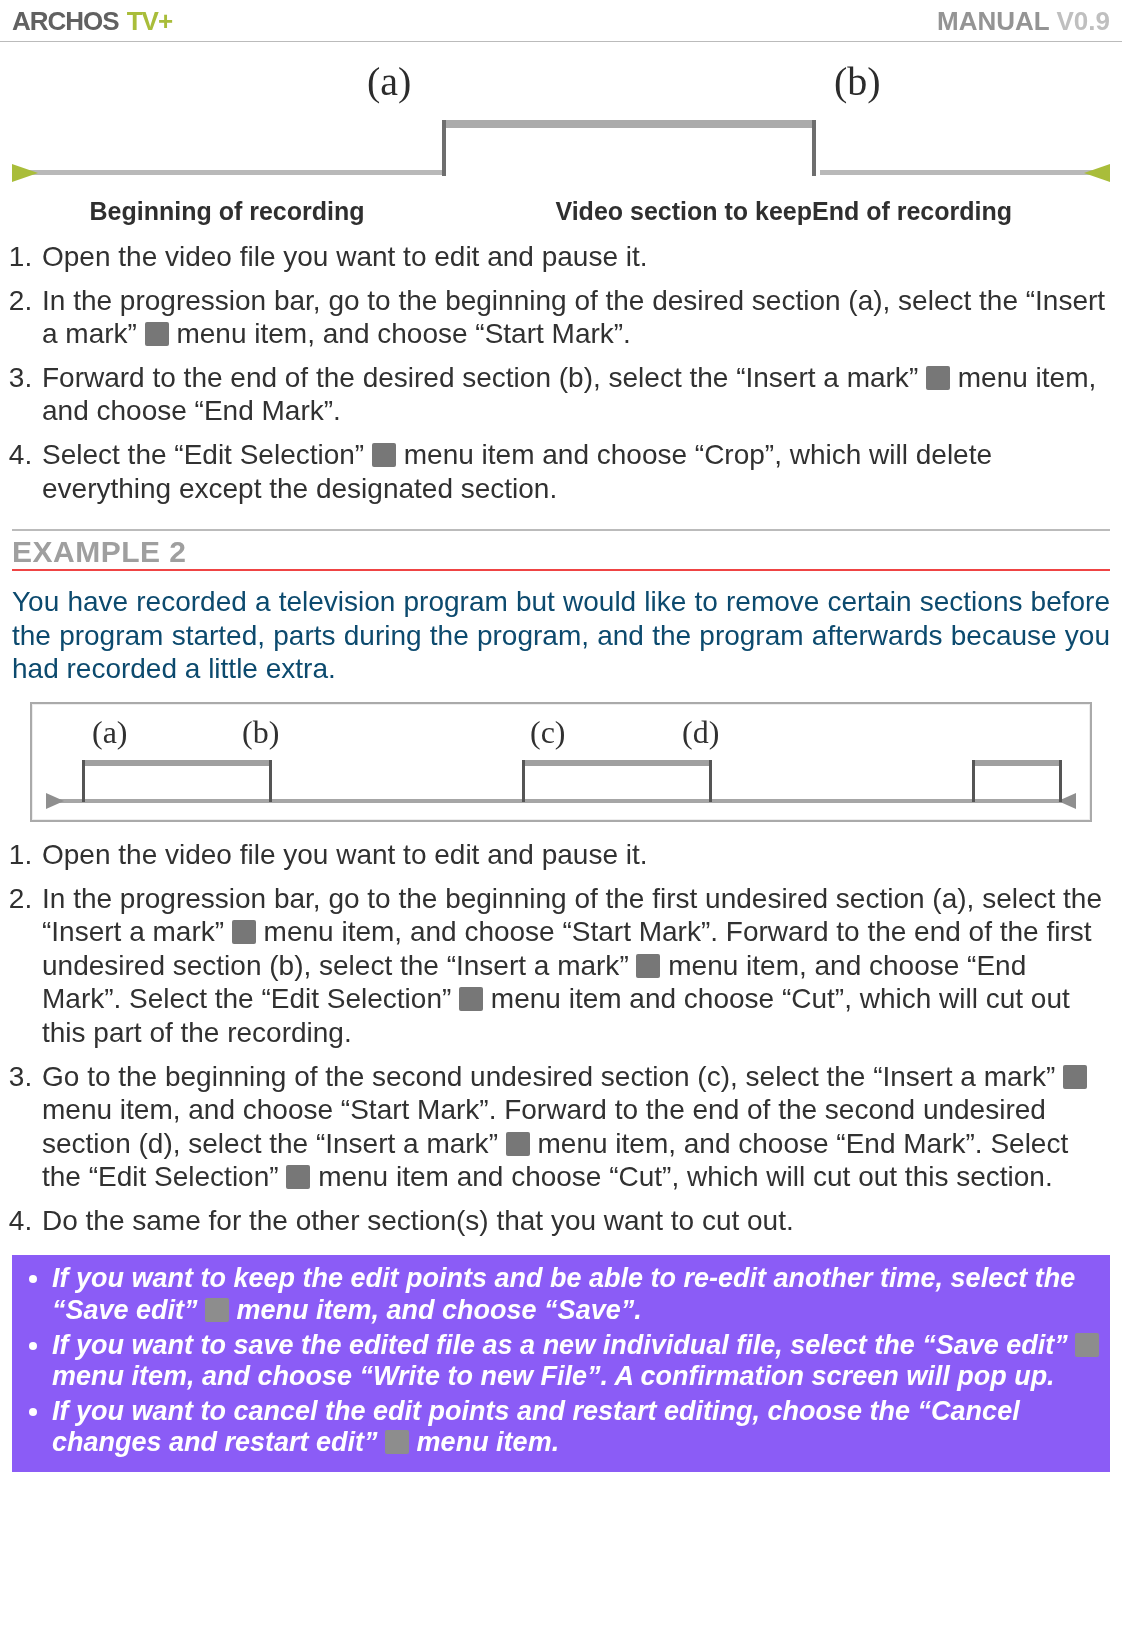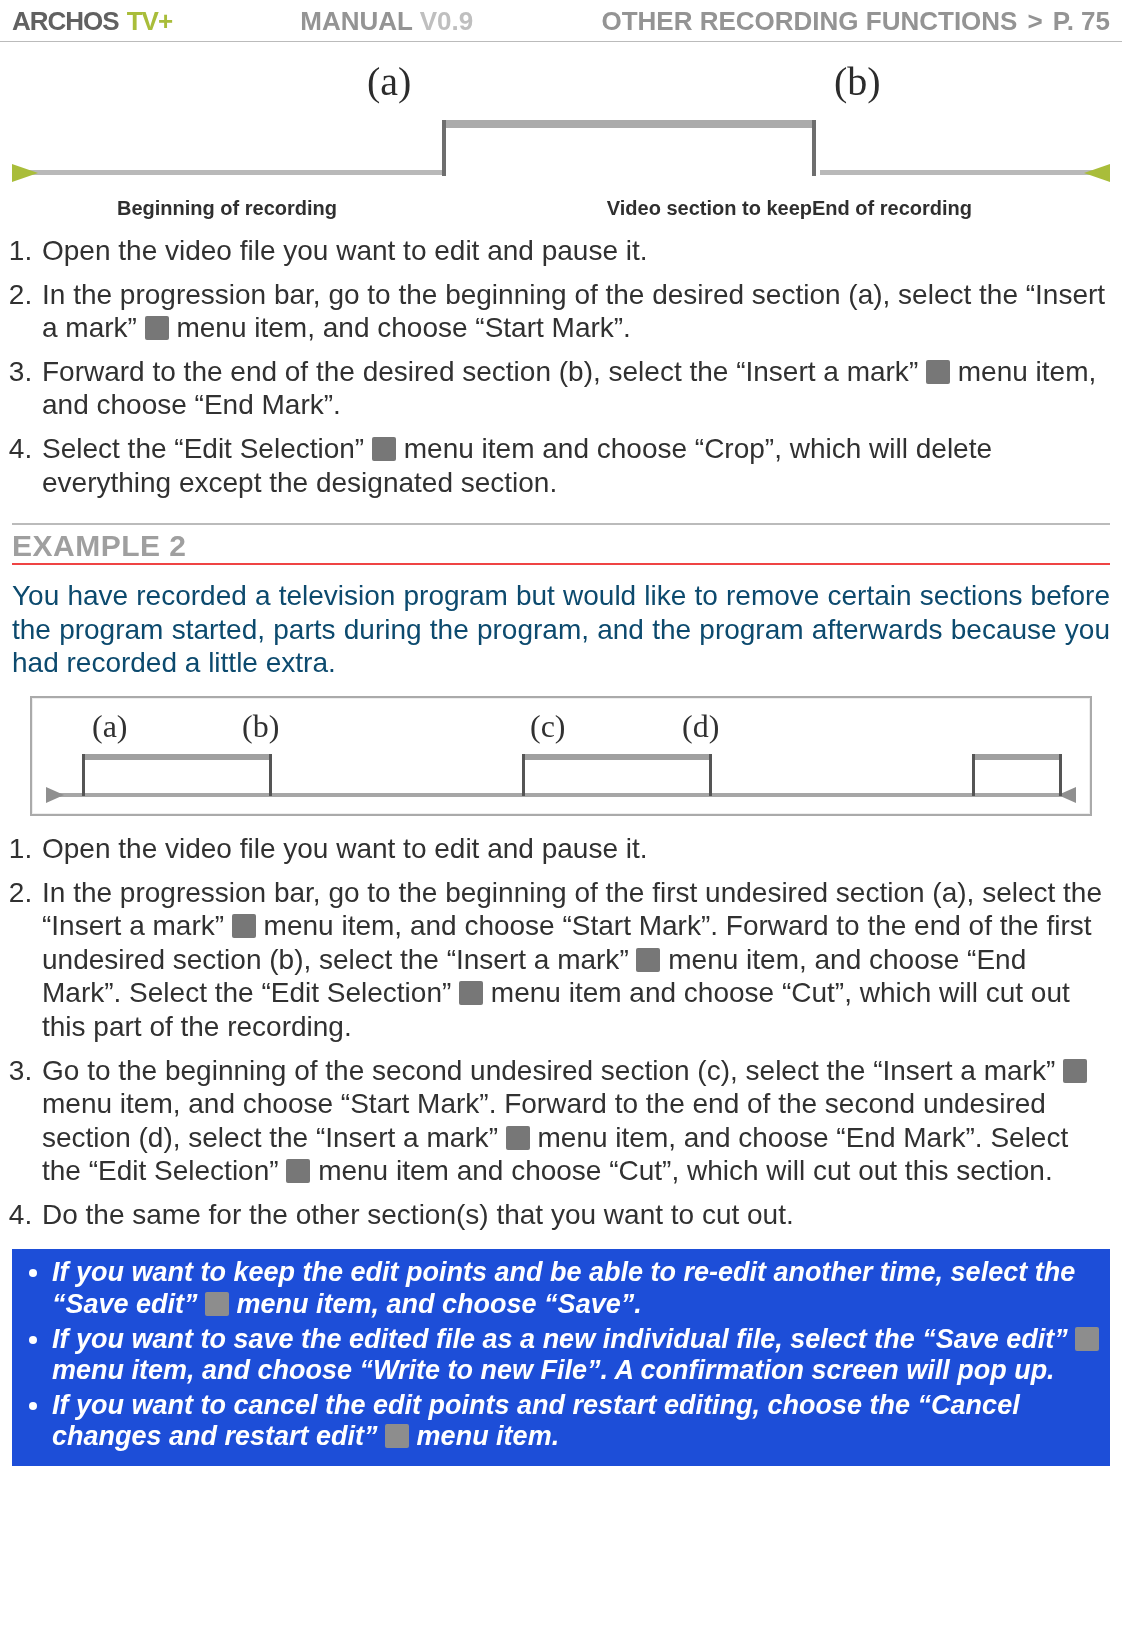--- a/index.html
+++ b/index.html
@@ -88,21 +88,21 @@
     width:0; height:0; border-top:9px solid transparent; border-bottom:9px solid transparent; border-left:26px solid #a9bd3a;
   }
   .tri-right {
     position:absolute; top:106px; right:0;
     width:0; height:0; border-top:9px solid transparent; border-bottom:9px solid transparent; border-right:26px solid #a9bd3a;
   }
   .sublabels {
     display:flex;
     margin: 4px 12px 14px 12px;
     font-weight:bold;
-    font-size:20px;
+    font-size:25px;
     color:#2f2f2f;
   }
   .sublabels .s1 { flex: 0 0 430px; text-align:center; }
   .sublabels .s2 { flex: 0 0 370px; text-align:right; }
   .sublabels .s3 { flex: 1; text-align:left; }
   ol.steps { list-style: decimal; margin: 10px 12px 0 40px; }
   ol.steps li {
     font-size: 28px;
     line-height: 1.20;
     margin-bottom: 10px;
@@ -155,21 +155,21 @@
     width:0; height:0; border-top:8px solid transparent; border-bottom:8px solid transparent; border-right:18px solid #8f8f8f;
   }
   .diagram2 .seg {
     position:absolute; top:56px; height:6px; background:#a0a0a0;
   }
   .diagram2 .tick {
     position:absolute; top:56px; width:3px; height:42px; background:#555;
   }
   .notes {
     margin: 18px 12px 0 12px;
-    background: #1d4ed8;
+    background: #8b5cf6;
     padding: 8px 10px 10px 10px;
   }
   .notes ul { list-style: disc; margin-left: 30px; }
   .notes li {
     color:#fff;
     font-style: italic;
     font-weight: bold;
     font-size: 27px;
     line-height: 1.15;
     margin-bottom: 4px;
@@ -182,25 +182,20 @@
 <div class="page">
 
   <div class="header">
     <div class="header-left">
       <span class="logo">ARCHOS</span>
       <span class="logo-tv">TV+</span>
     </div>
     <div class="header-center">
       <span>MANUAL</span>
       <span class="ver">V0.9</span>
-    </div>
-    <div class="header-right">
-      <span>OTHER RECORDING FUNCTIONS</span>
-      <span class="gt">&gt;</span>
-      <span class="page-no">P. 75</span>
     </div>
   </div>
 
   <div class="diagram1">
     <span class="label-a">(a)</span>
     <span class="label-b">(b)</span>
     <div class="topbar"></div>
     <div class="tick-left"></div>
     <div class="tick-right"></div>
     <div class="bar-left"></div>

